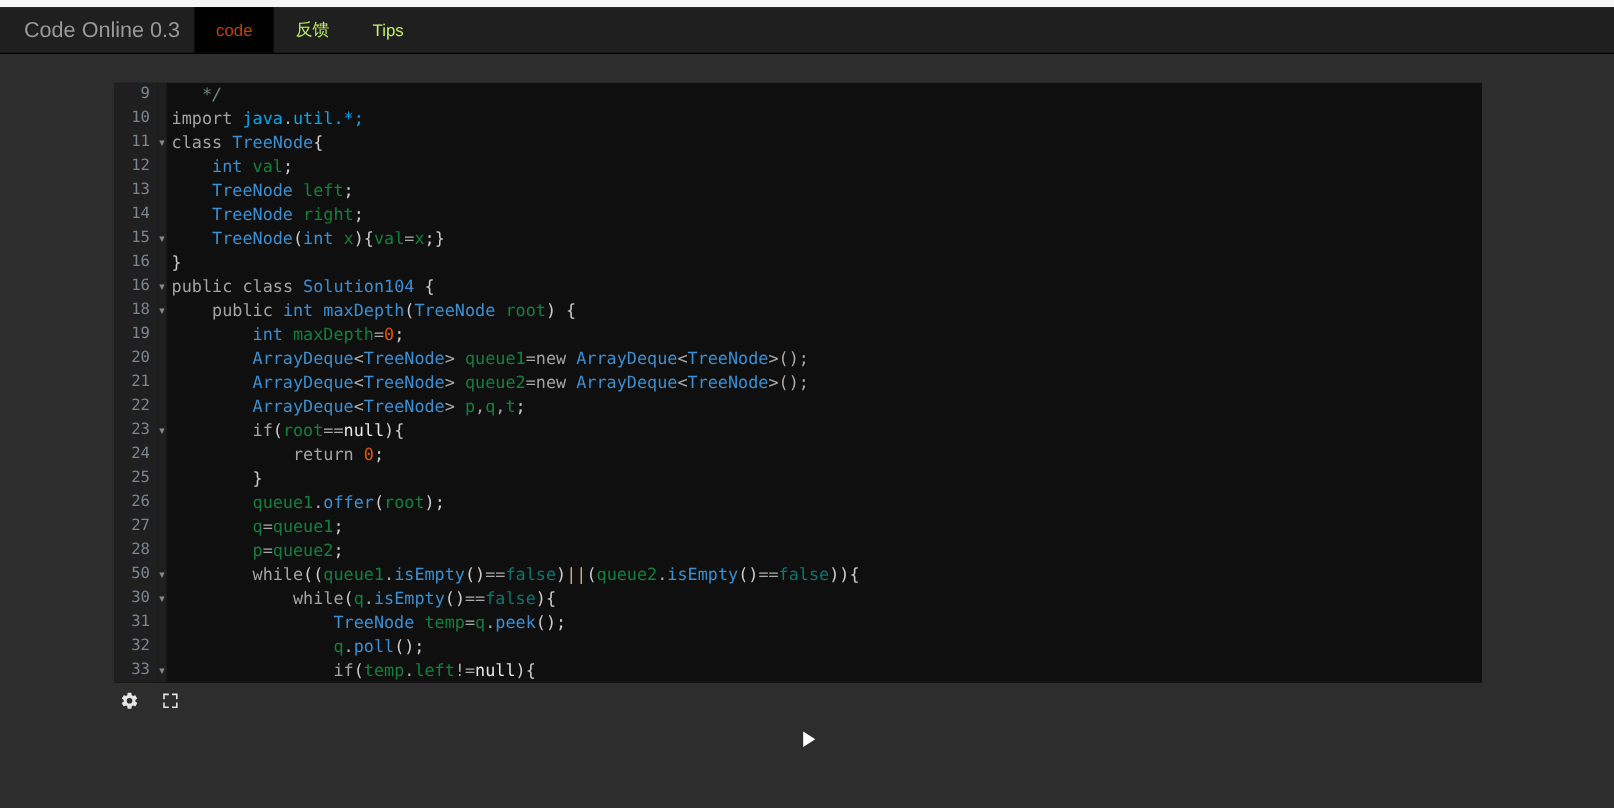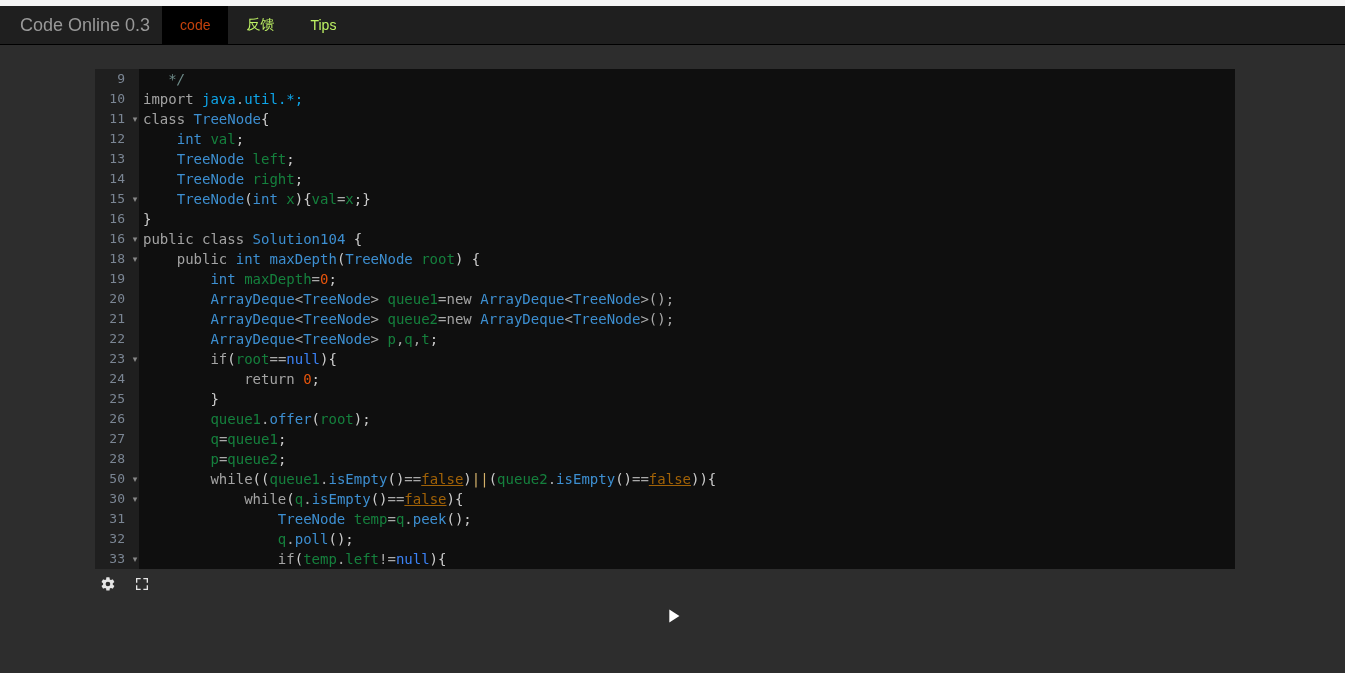--- a/index.html
+++ b/index.html
@@ -116,22 +116,22 @@
   .code .line { height: 20px; }
   .c-keyword   { color: #a3a3a3; }
   .c-type      { color: #3d8fd1; text-align: right; }
   .c-classname { color: #3d8fd1; }
   .c-method    { color: #3d8fd1; }
   .c-var       { color: #15803d; }
   .c-op        { color: #aaa; }
   .c-paren     { color: #ccc; }
   .c-semi      { color: #ccc; }
   .c-num       { color: #e6550d; }
-  .c-bool      { color: #a16207; text-decoration: underline; }
-  .c-null      { color: #3b82f6; }
+  .c-bool      { color: #0f766e; }
+  .c-null      { color: #e5e5e5; }
   .c-comment   { color: #6d8a88; font-style: italic; }
   .c-plain     { color: #0ea5e9; }
   .c-gold      { color: #d4b16a; }
   .toolstrip {
     display: flex;
     gap: 16px;
     padding: 6px 0 0 4px;
     color: #e5e5e5;
   }
   .toolstrip .icon {

